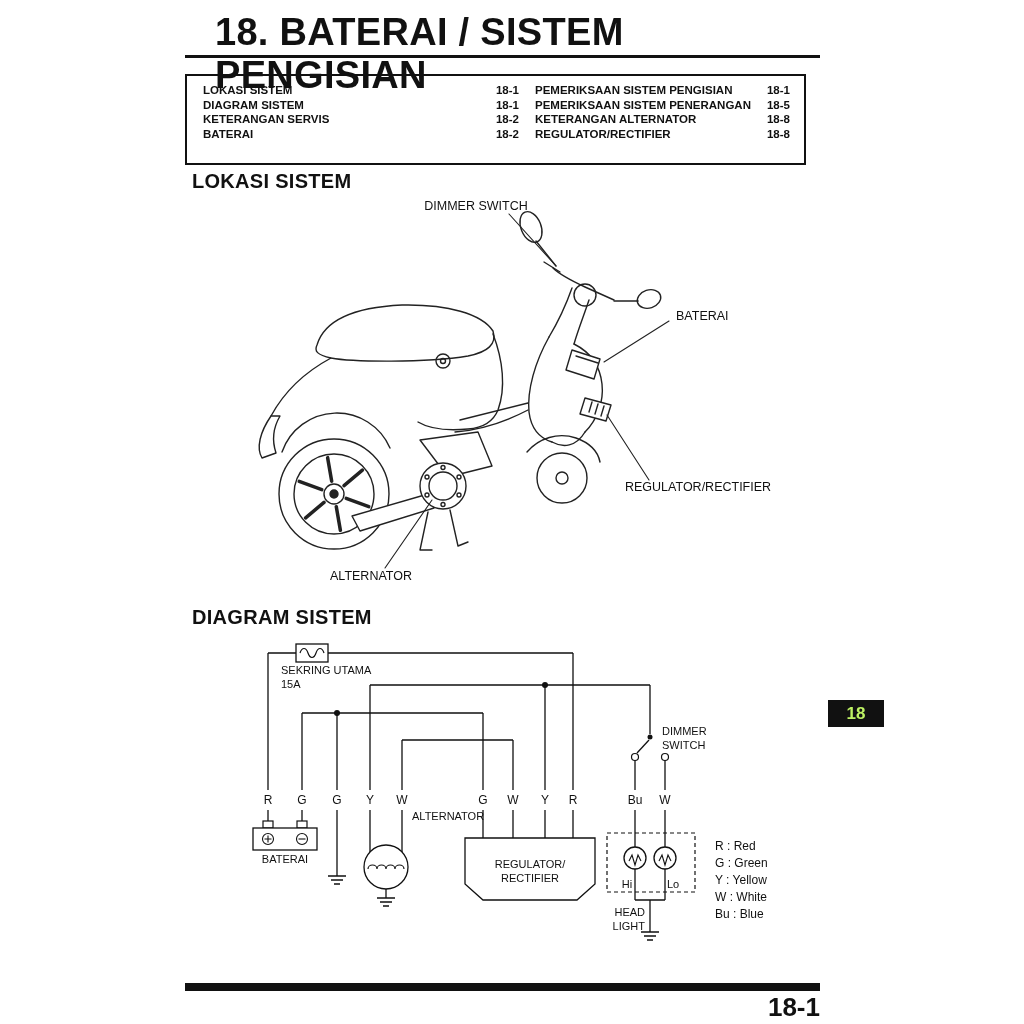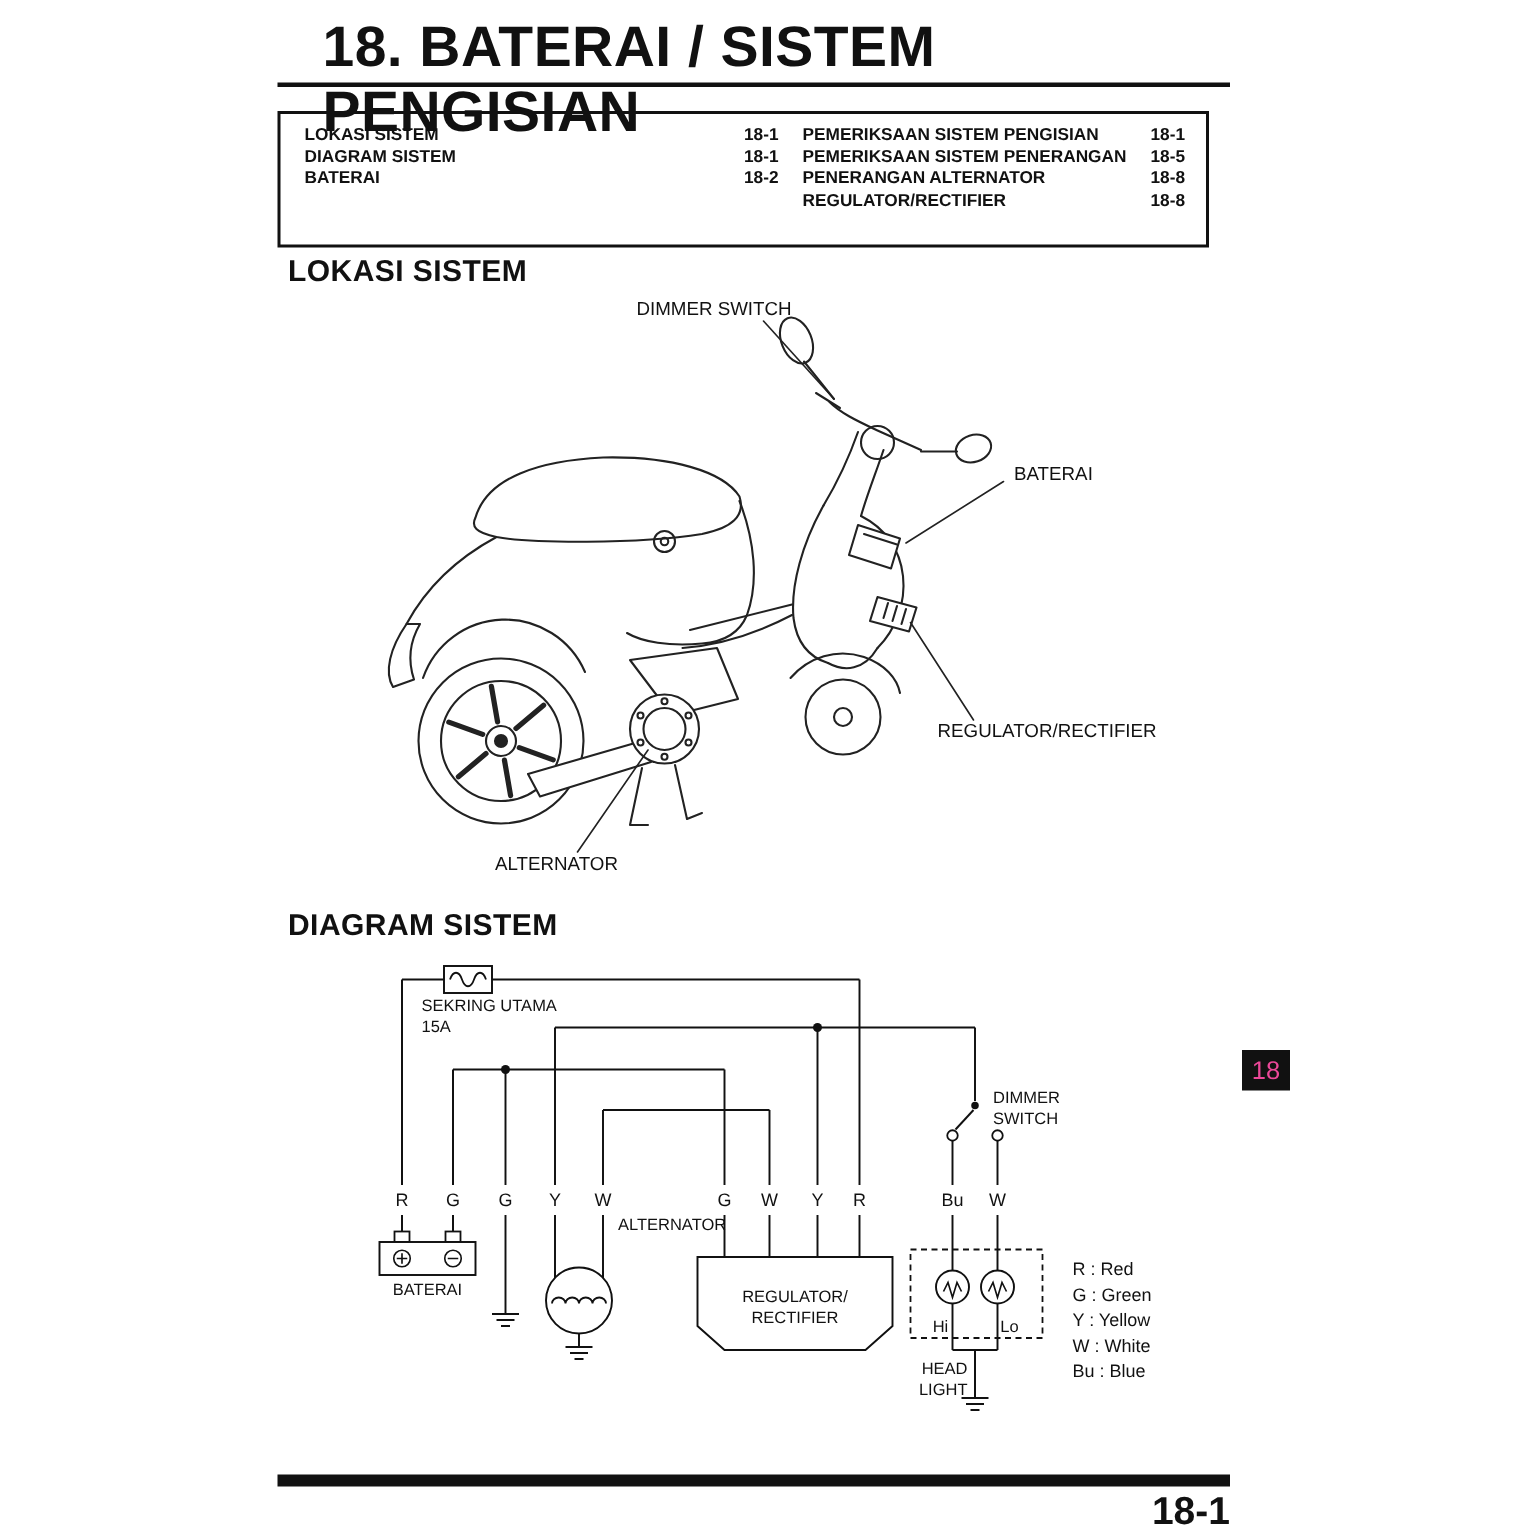--- a/index.html
+++ b/index.html
@@ -10,22 +10,22 @@
   #title-rule{left:185px;top:55px;width:635px;height:3px;background:#111;}
   #toc{left:185px;top:74px;width:621px;height:91px;border:2px solid #111;box-sizing:border-box;
        display:flex;padding:7px 14px 0 16px;}
   .toc-col{display:flex;flex-direction:column;}
   .toc-left{width:316px;}
   .toc-right{flex:1;margin-left:16px;}
   .toc-row{display:flex;justify-content:space-between;font-size:11.5px;font-weight:bold;line-height:14.5px;white-space:nowrap;}
   .heading{font-size:20px;font-weight:bold;letter-spacing:.3px;}
   #h-lokasi{left:192px;top:170px;}
   #h-diagram{left:192px;top:606px;}
-  #chapter-tab{left:828px;top:700px;width:32px;height:27px;background:#111;color:#ec4899;
-       display:flex;align-items:center;justify-content:center;font-size:17px;font-weight:normal;}
+  #chapter-tab{left:828px;top:700px;width:56px;height:27px;background:#111;color:#bef264;
+       display:flex;align-items:center;justify-content:center;font-size:17px;font-weight:bold;}
   #footer-bar{left:185px;top:983px;width:635px;height:8px;background:#111;}
   #page-num{left:185px;top:992px;width:635px;text-align:right;font-size:26px;font-weight:bold;}
   svg text{font-family:"Liberation Sans",sans-serif;fill:#111;}
   .t12{font-size:12px;}
   .t11{font-size:11px;}
   .t12b{font-size:12.5px;}
 </style>
 </head>
 <body>
 
@@ -38,35 +38,39 @@
     <div class="toc-col toc-left">
       <div class="toc-row">
           <span>LOKASI SISTEM</span>
           <span>18-1</span>
         </div>
       <div class="toc-row">
           <span>DIAGRAM SISTEM</span>
           <span>18-1</span>
         </div>
       <div class="toc-row">
+          <span>KETERANGAN SERVIS</span>
+          <span>18-2</span>
+        </div>
+      <div class="toc-row">
           <span>BATERAI</span>
           <span>18-2</span>
         </div>
     </div>
     <div class="toc-col toc-right">
       <div class="toc-row">
           <span>PEMERIKSAAN SISTEM PENGISIAN</span>
           <span>18-1</span>
         </div>
       <div class="toc-row">
           <span>PEMERIKSAAN SISTEM PENERANGAN</span>
           <span>18-5</span>
         </div>
       <div class="toc-row">
-          <span>PENERANGAN ALTERNATOR</span>
+          <span>KETERANGAN ALTERNATOR</span>
           <span>18-8</span>
         </div>
       <div class="toc-row">
           <span>REGULATOR/RECTIFIER</span>
           <span>18-8</span>
         </div>
     </div>
   </div>
 
   <div id="h-lokasi" class="abs heading">LOKASI SISTEM</div>

